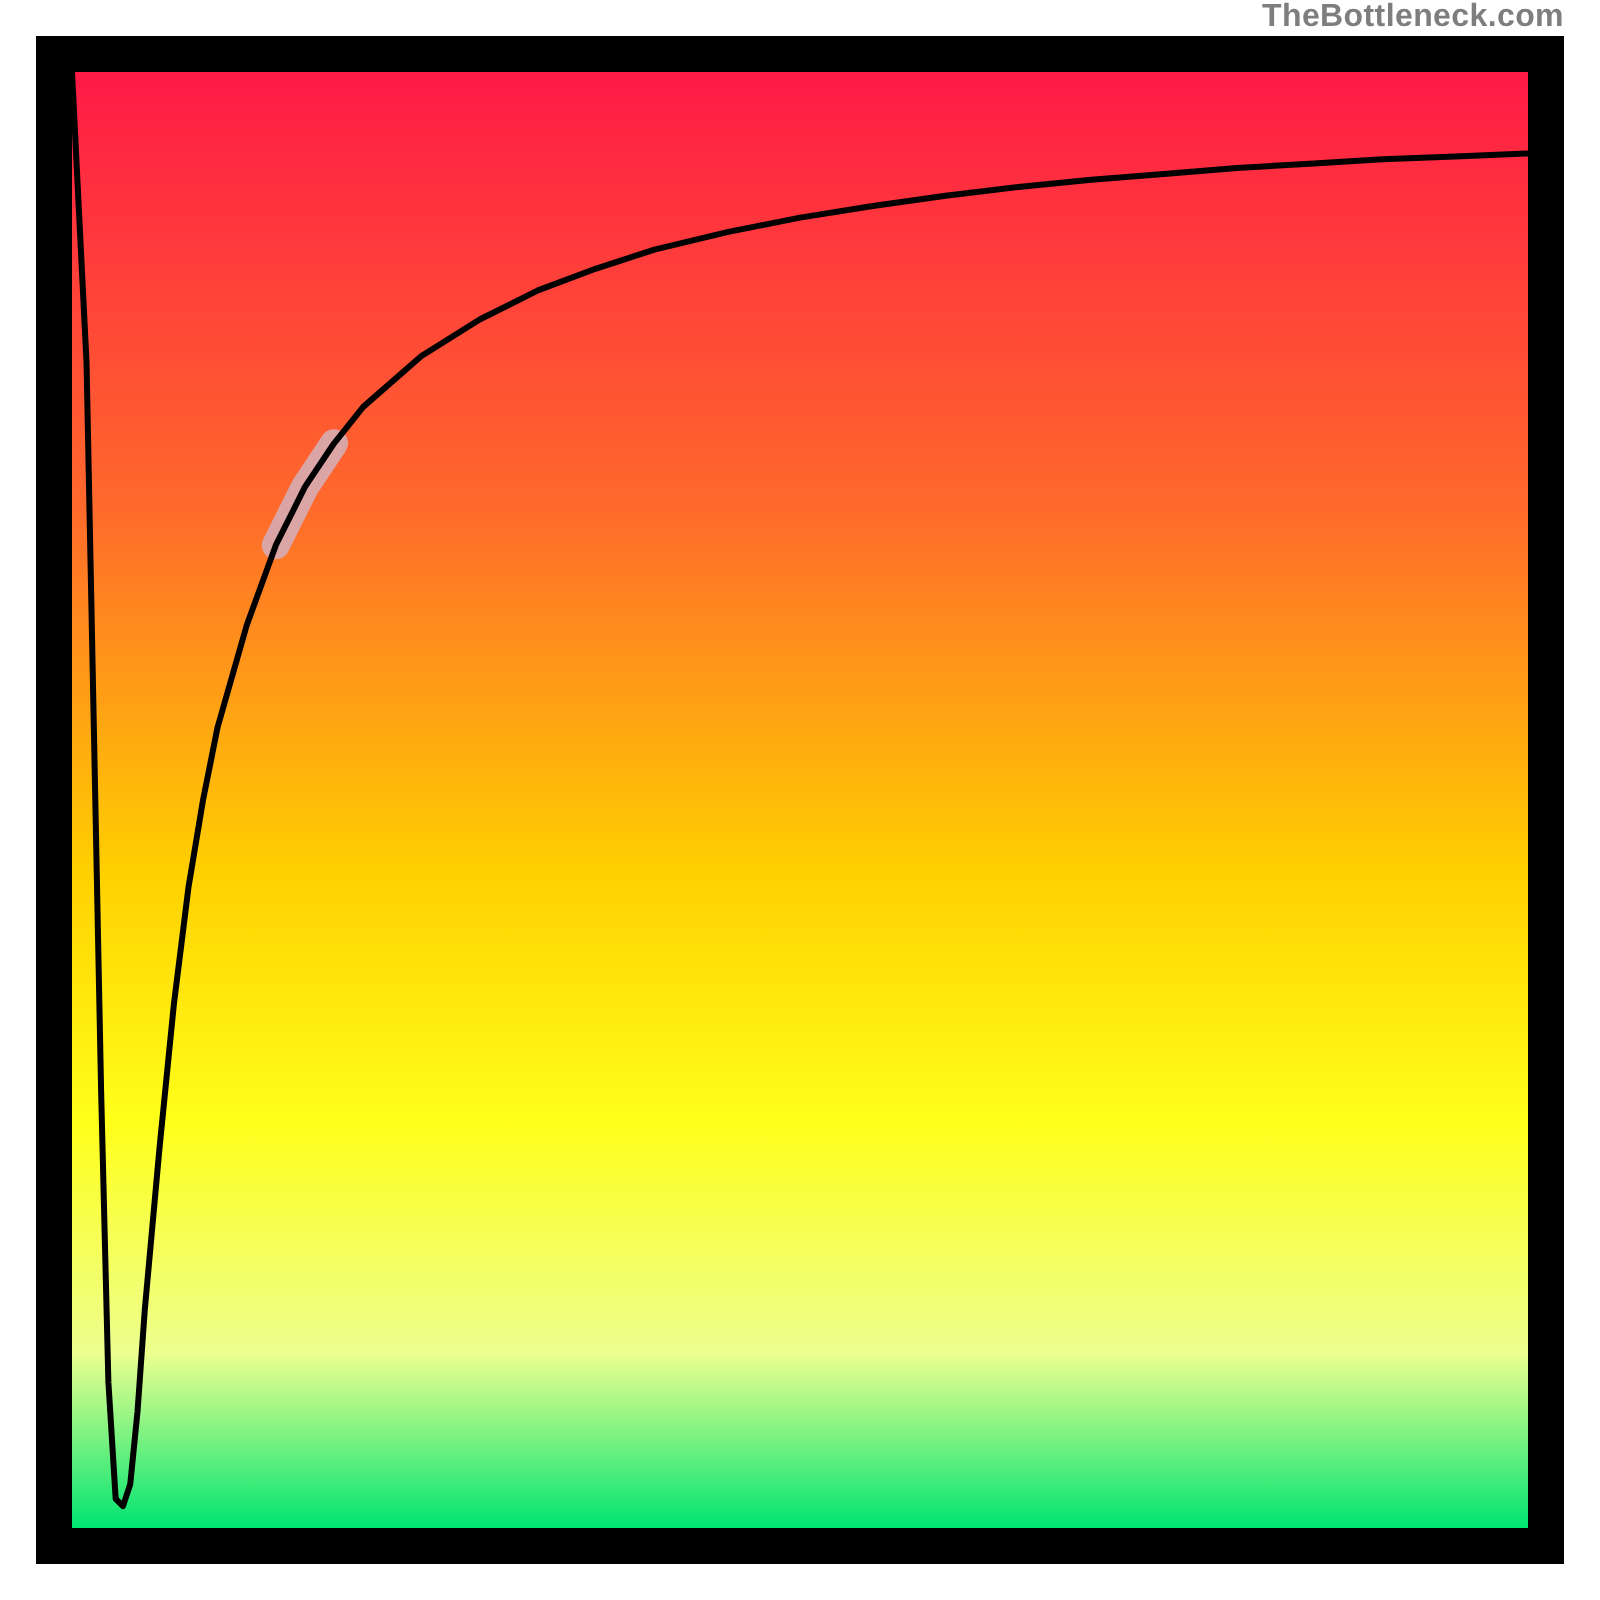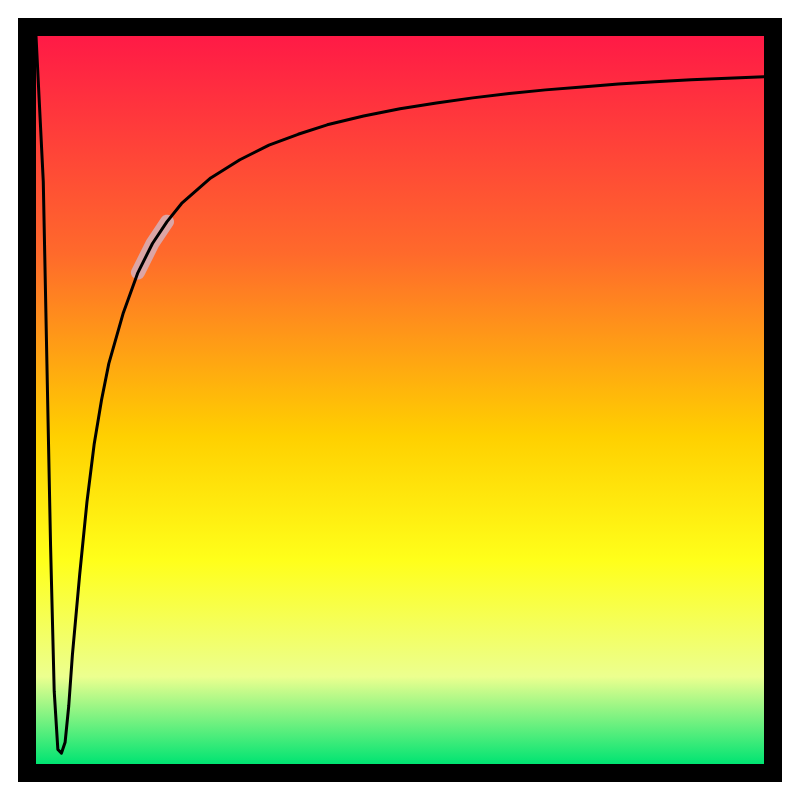--- a/index.html
+++ b/index.html
@@ -48,20 +48,21 @@
     color: #7e7e7e;
     letter-spacing: 0.2px;
     user-select: none;
   }
 </style>
 </head>
 <body>
 
 <div class="stage">
 
+  <div class="attribution">TheBottleneck.com</div>
 
   <div class="plot-frame"></div>
 
   <div class="plot-inner">
     <svg id="chart-svg" viewBox="0 0 728 728" preserveAspectRatio="none">
       <defs>
         <linearGradient id="bg-grad" x1="0" y1="0" x2="0" y2="1">
           <stop id="g0" offset="0%" stop-color="#ff1a46"></stop>
           <stop id="g1" offset="30%" stop-color="#ff6a2b"></stop>
           <stop id="g2" offset="55%" stop-color="#ffd000"></stop>

